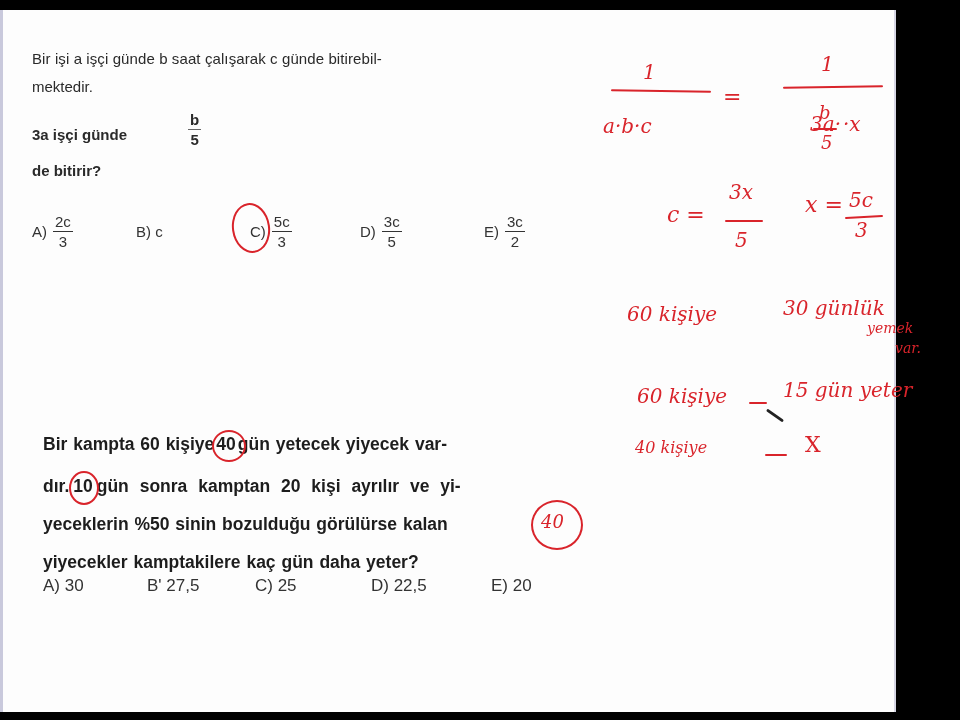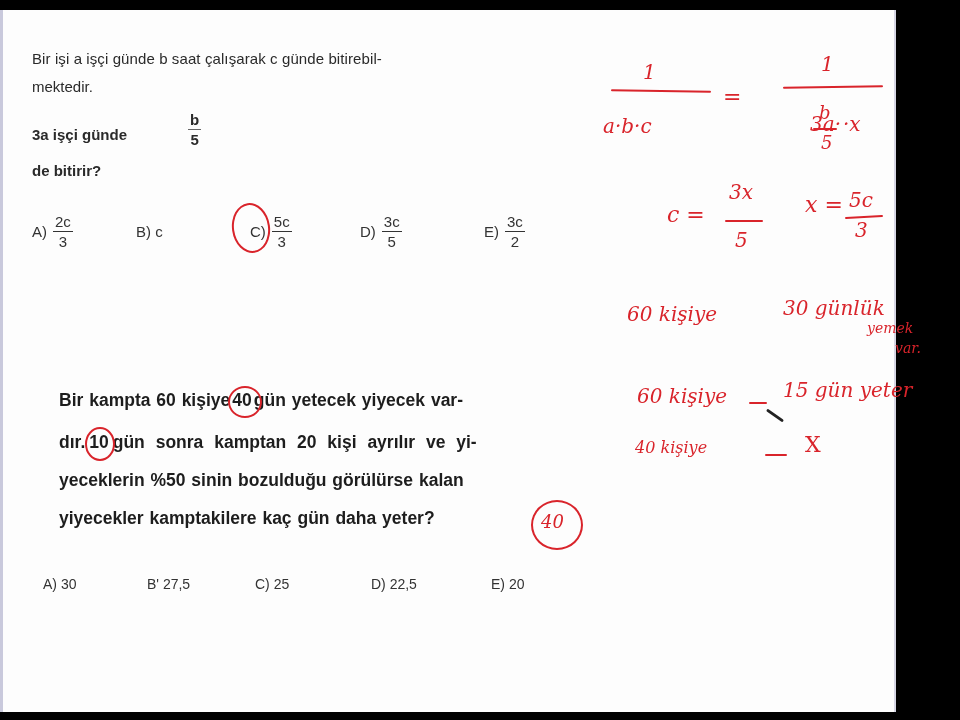--- a/index.html
+++ b/index.html
@@ -28,27 +28,27 @@
 
   .inline-frac { position: absolute; left: 156px; top: -14px; font-size: 15px; font-weight: bold; }
   .inline-frac .num { border-bottom: 1px solid #666; }
 
   .q1-opts { position: absolute; left: 29px; top: 196px; width: 560px; height: 50px; font-size: 15px; color: #333; }
   .opt { position: absolute; top: 0; display: flex; align-items: center; gap: 6px; height: 50px; }
   .opt .lbl { font-weight: normal; }
   .opt .frac { font-size: 15px; font-weight: normal; }
 
   .q2 { position: absolute; left: 40px; top: 380px; width: 540px; color: #1d1d1d; font-size: 17.5px; font-weight: bold; }
-  .q2 .line { position: absolute; left: 16px; white-space: nowrap; word-spacing: 1px; }
+  .q2 .line { position: absolute; left: 0; white-space: nowrap; word-spacing: 1px; margin-top: 44px; }
   .q2 .l1 { top: 0; }
   .q2 .l2 { top: 42px; word-spacing: 6px; }
   .q2 .l3 { top: 80px; text-align: right; }
   .q2 .l4 { top: 118px; }
 
-  .q2-opts { position: absolute; left: 40px; top: 566px; width: 560px; height: 24px; font-size: 14px; color: #333; }
+  .q2-opts { position: absolute; left: 40px; top: 566px; width: 560px; height: 24px; font-size: 17px; color: #333; }
   .q2-opts .o { position: absolute; top: 0; white-space: nowrap; }
 
   .hand { position: absolute; color: #d9242b; font-family: "DejaVu Serif", serif; font-style: italic; white-space: nowrap; }
   .circle { position: absolute; border: 2px solid #d9242b; border-radius: 50%; }
   .hline { position: absolute; height: 2px; background: #d9242b; border-radius: 2px; }
   .pen { position: absolute; width: 20px; height: 3px; background: #222; transform: rotate(35deg); border-radius: 2px; }
 </style>
 </head>
 <body>
 

